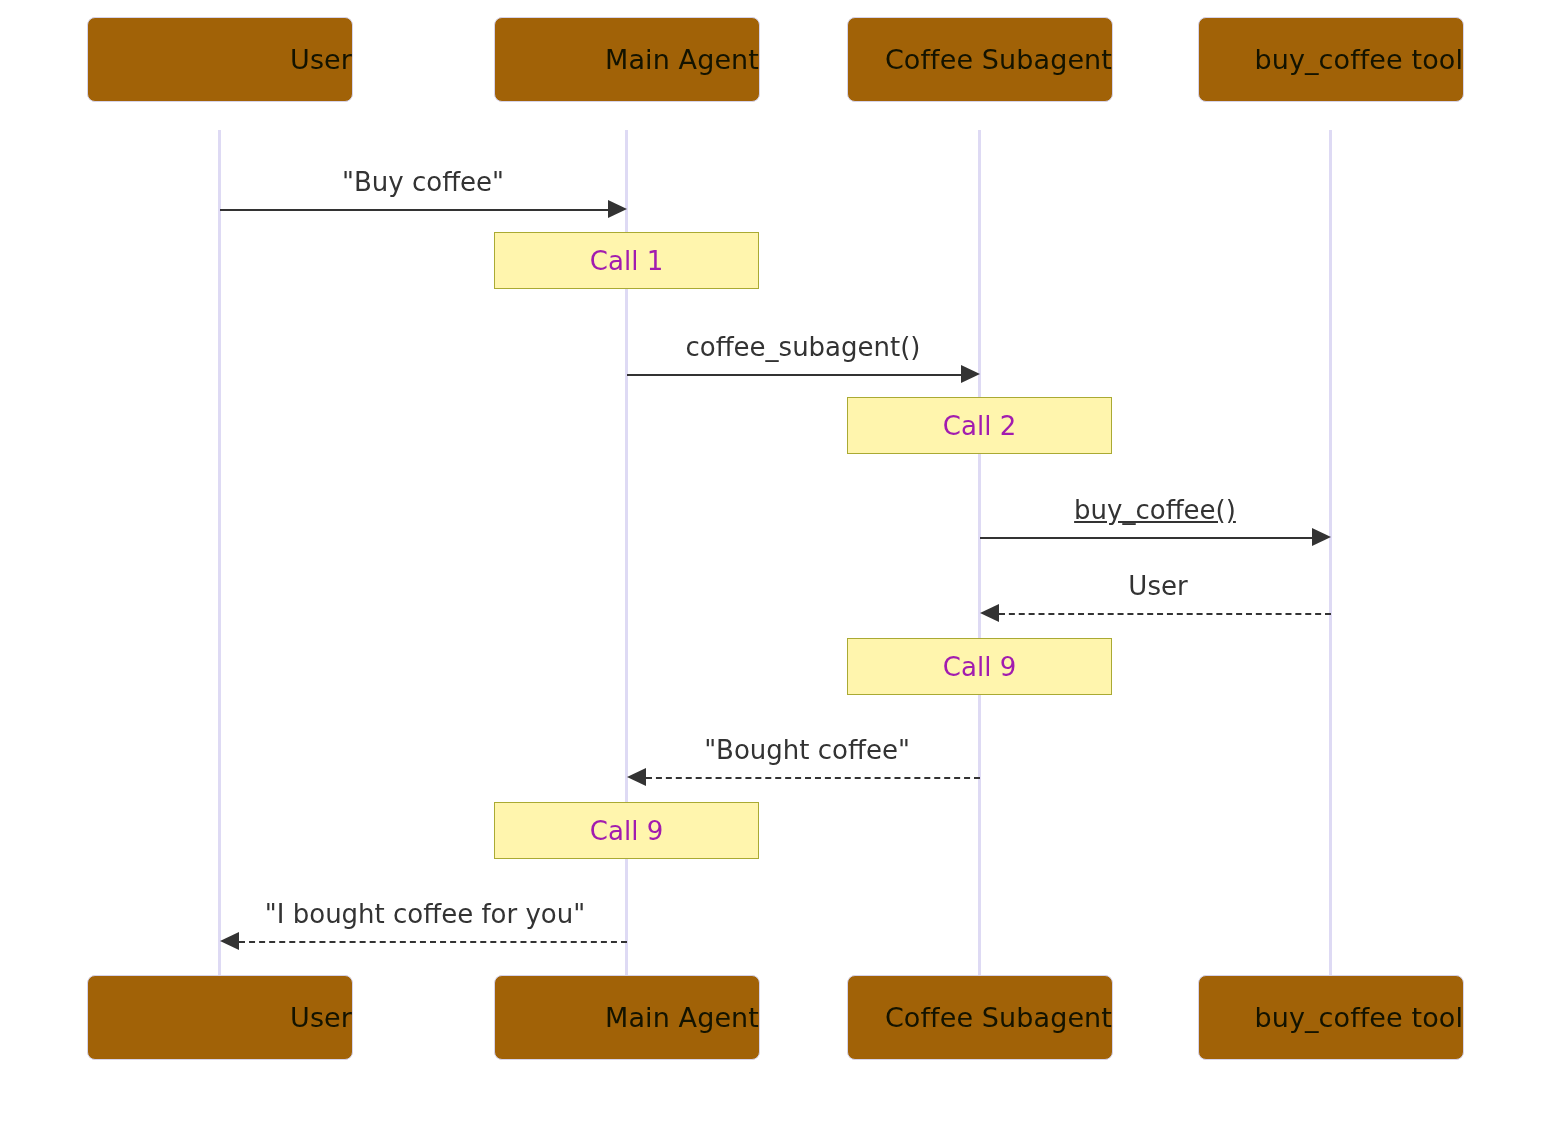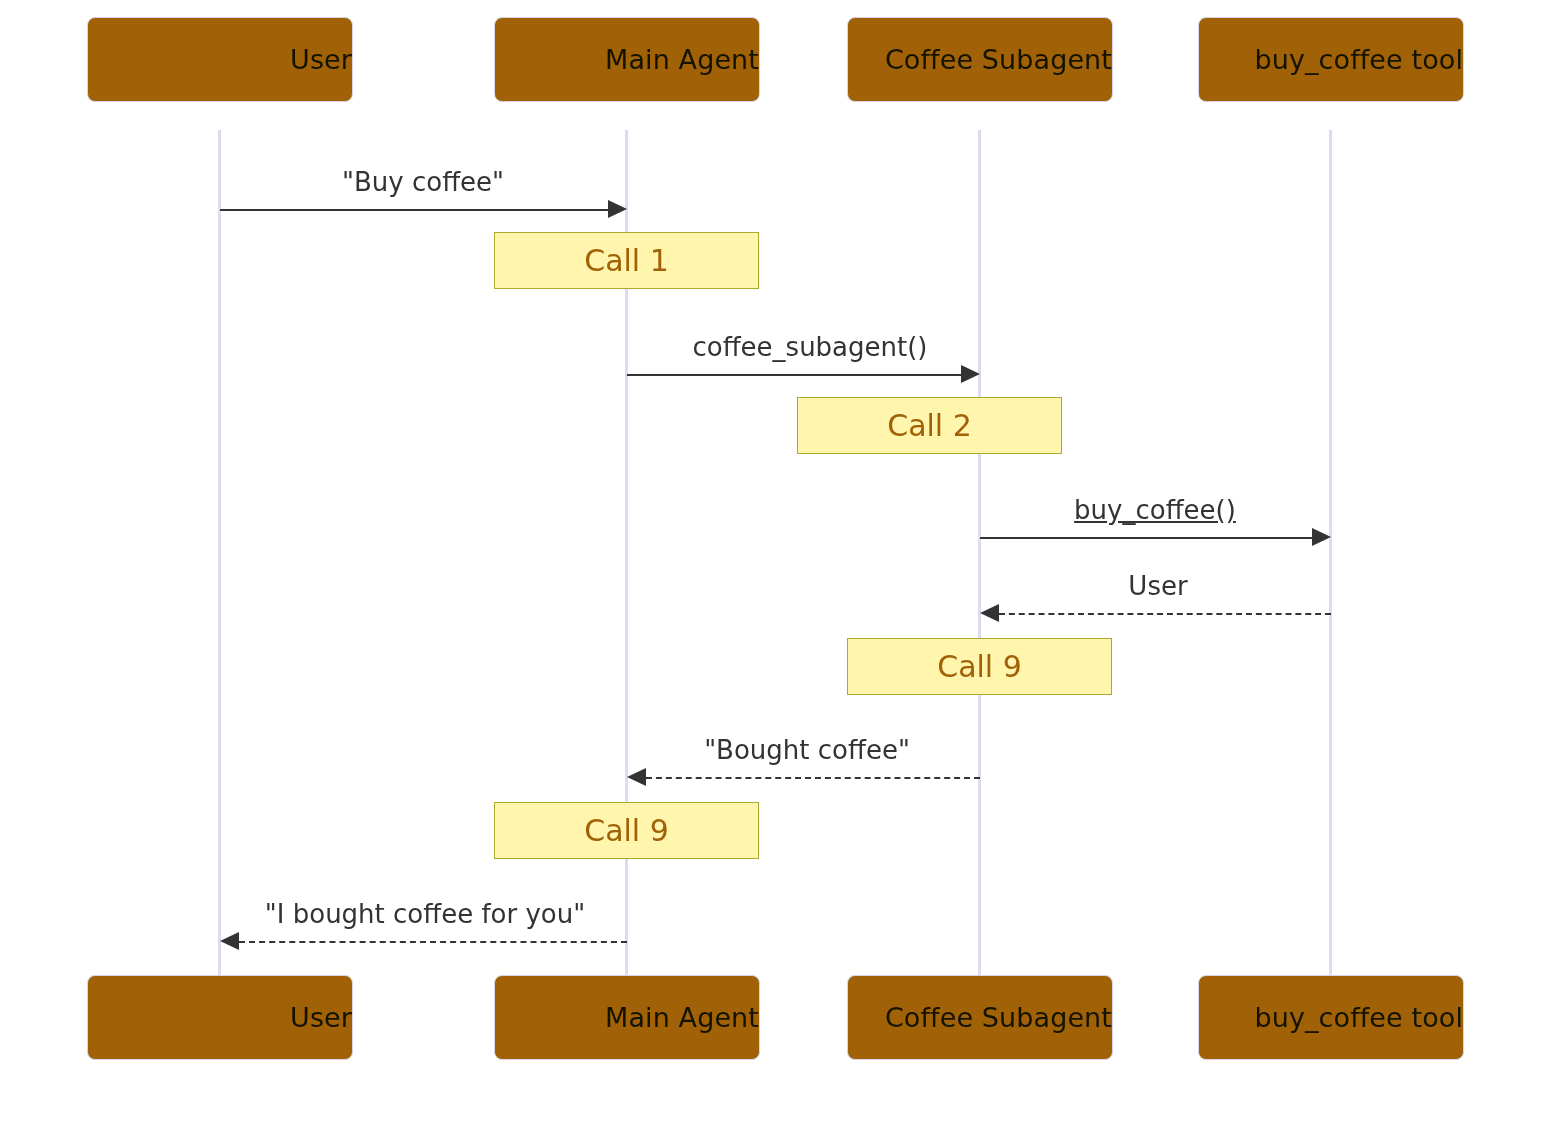--- a/index.html
+++ b/index.html
@@ -40,22 +40,22 @@
   
   .note-box{
     position:absolute;
     width:265px;height:57px;
     background:#fff5ad;
     border:1.6px solid #aaaa33;
     box-sizing:border-box;
     display:flex;align-items:center;justify-content:center;
   }
   .note-label{
-    font-size:30px;
-    color:#a16207;
+    font-size:26px;
+    color:#a21caf;
     white-space:nowrap;
   }
 
   
   .msg{position:absolute;height:0;}
   .msg-line{
     position:absolute;
     left:0;top:0;
     height:0;
     border-top:2.4px solid #333333;
@@ -129,24 +129,24 @@
     <div class="msg-label" style="left:203px;">"Buy coffee"</div>
   </div>
 
   <div class="note-box" style="left:494px;top:232px;">
     <span class="note-label">Call 1</span>
   </div>
 
   <div class="msg" style="left:627px;top:374px;width:353px;">
     <div class="msg-line" style="width:334px;"></div>
     <div class="arrowhead right" style="left:334px;"></div>
-    <div class="msg-label" style="left:183px;">coffee_subagent()</div>
+    <div class="msg-label" style="left:176px;">coffee_subagent()</div>
   </div>
 
-  <div class="note-box" style="left:797px;top:397px;">
+  <div class="note-box" style="left:847px;top:397px;">
     <span class="note-label">Call 2</span>
   </div>
 
   <div class="msg" style="left:980px;top:537px;width:351px;">
     <div class="msg-line" style="width:332px;"></div>
     <div class="arrowhead right" style="left:332px;"></div>
     <div class="msg-label" style="left:175px;text-decoration:underline;">buy_coffee()</div>
   </div>
 
   <div class="msg" style="left:980px;top:613px;width:351px;">

